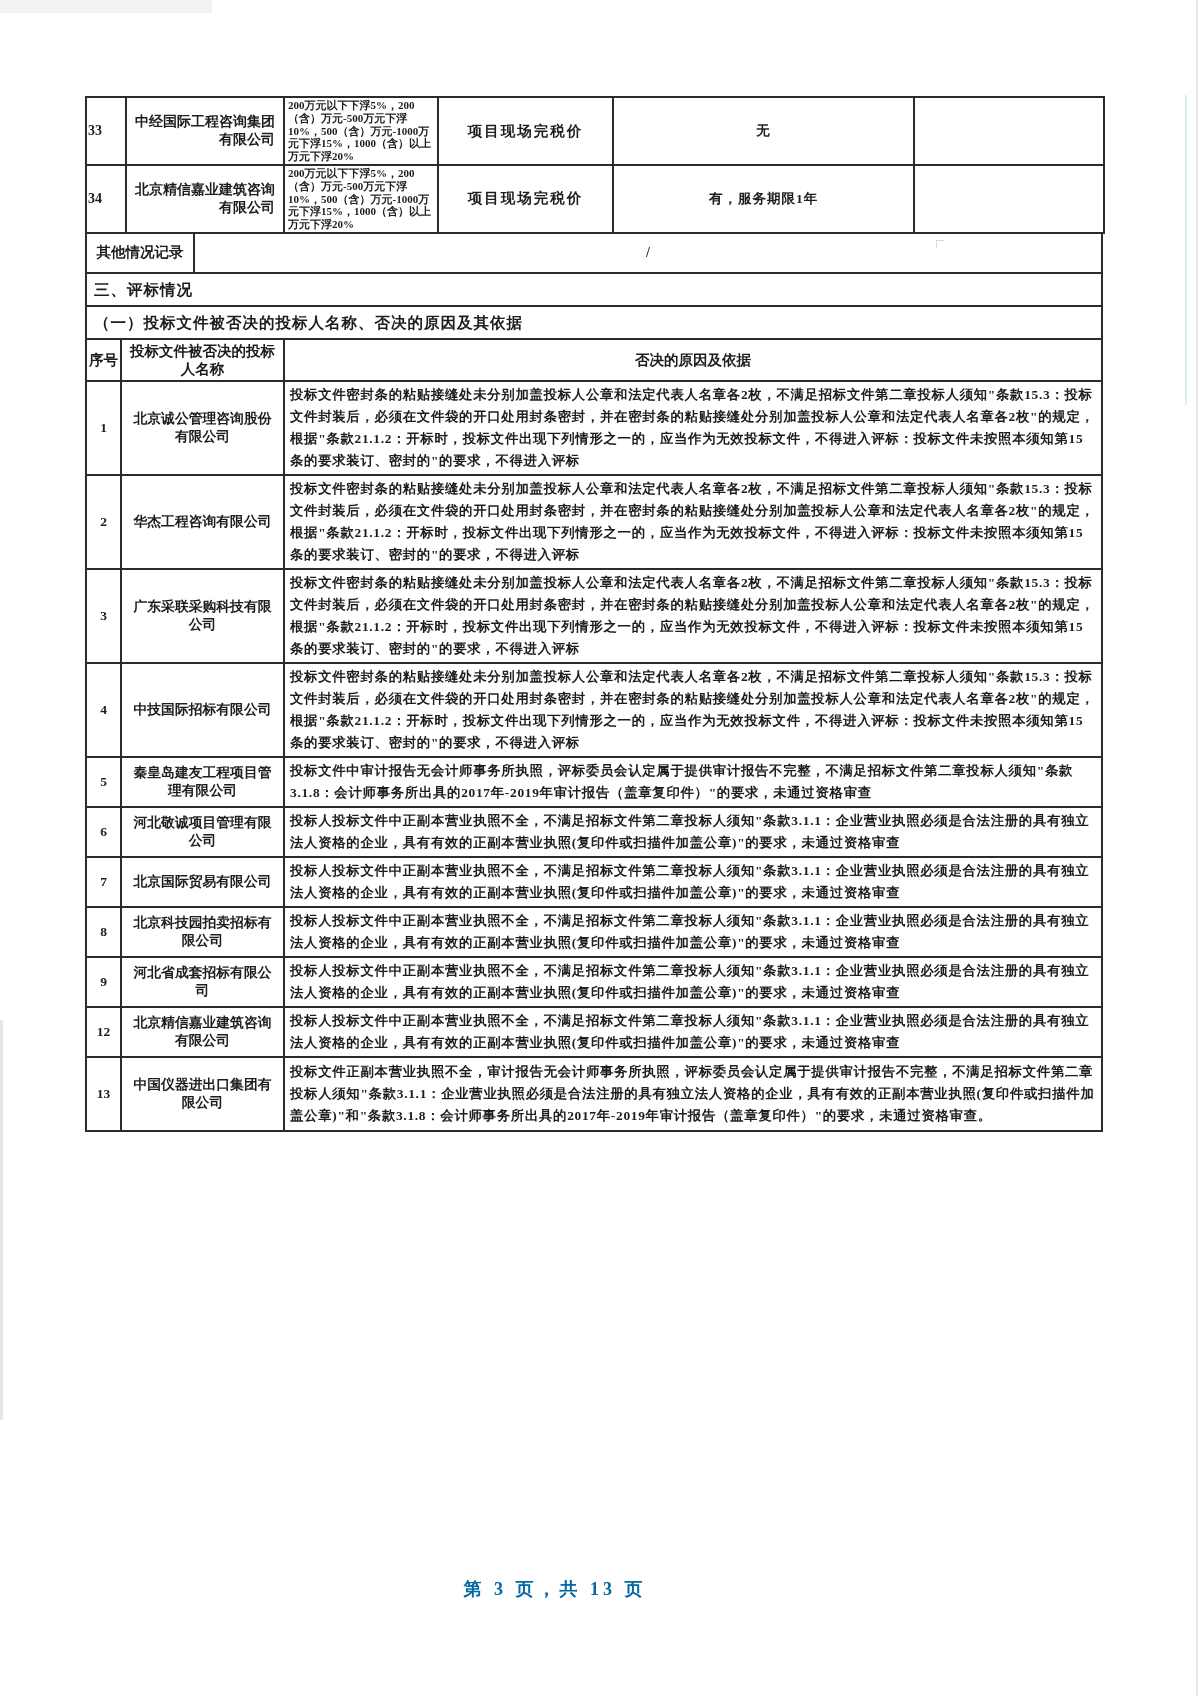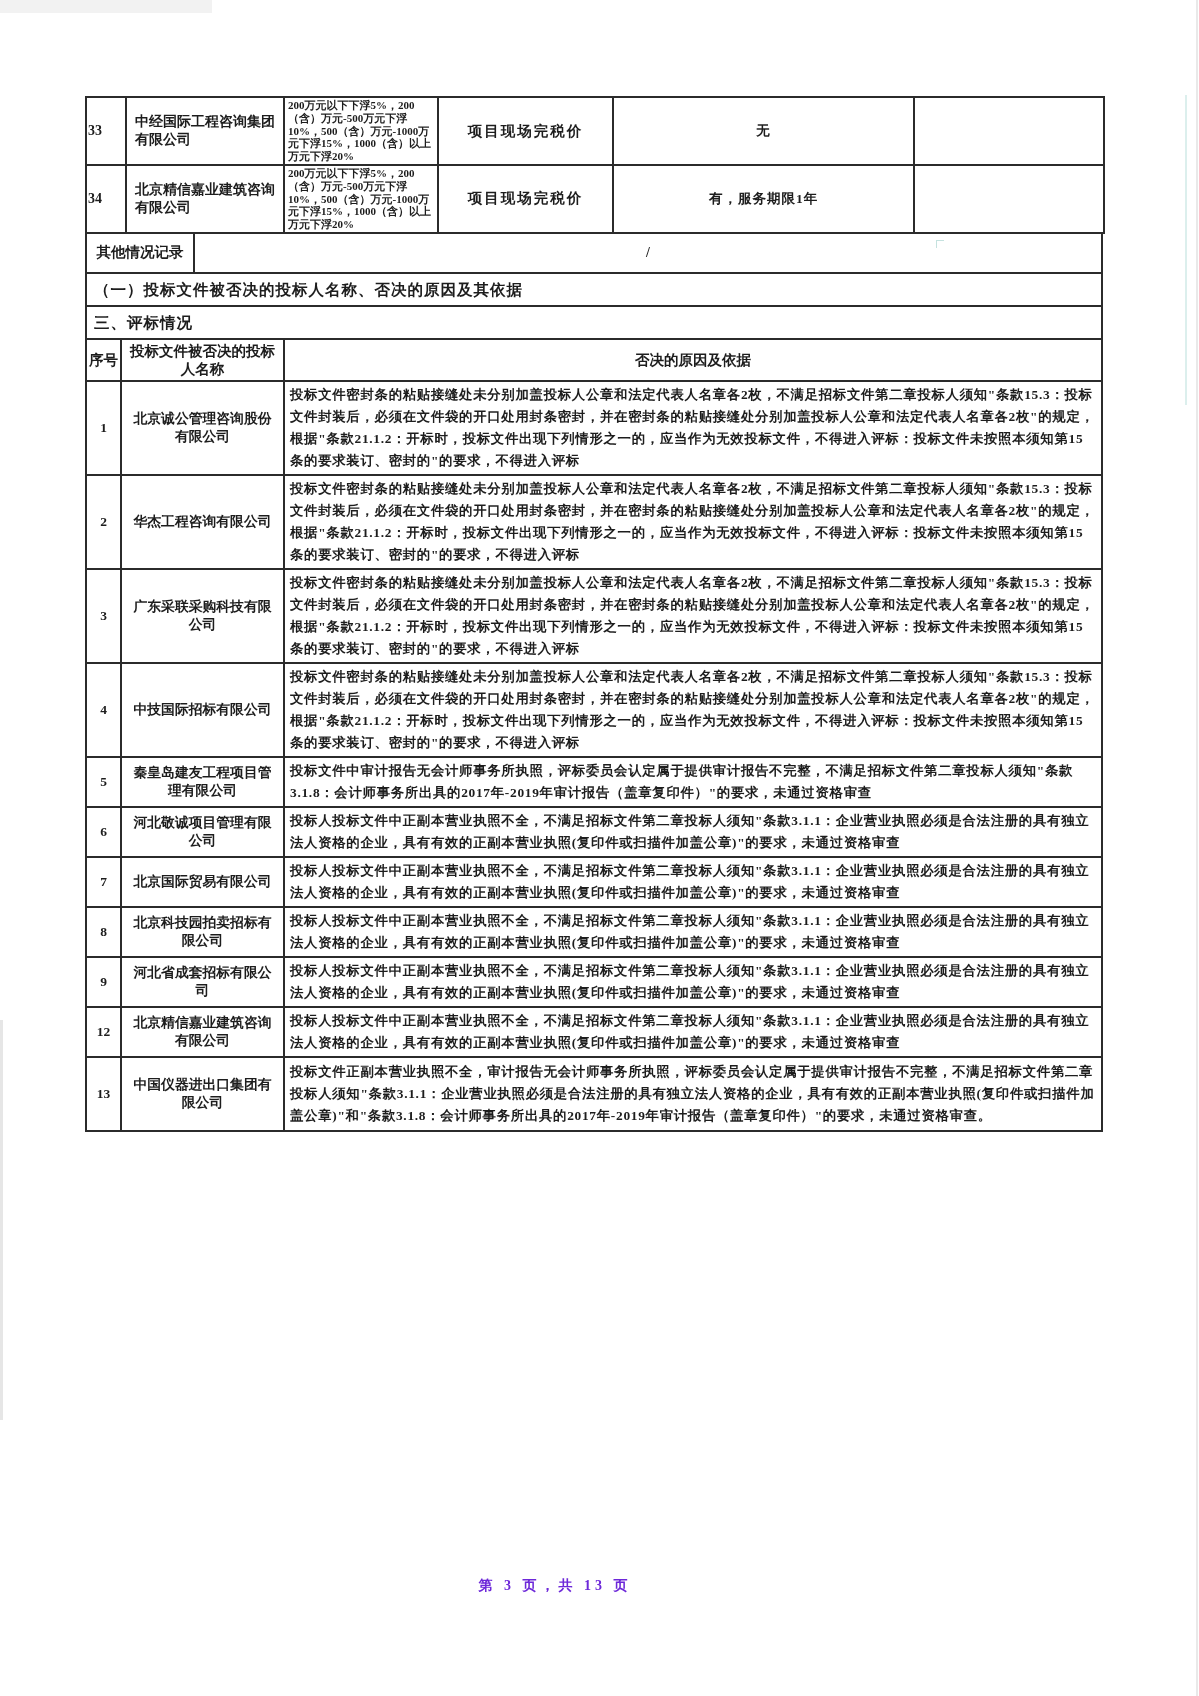--- a/index.html
+++ b/index.html
@@ -16,21 +16,21 @@
   .smudge-top{position:absolute;left:0;top:0;width:212px;height:13px;background:#ededed;opacity:.75;}
   .teal-line{position:absolute;left:1185px;top:95px;width:2px;height:310px;background:#bfe2de;opacity:.55;}
   .teal-tick{position:absolute;left:936px;top:240px;width:7px;height:7px;border-left:1px solid #9fcfca;border-top:1px solid #9fcfca;opacity:.6;}
 
   .content{position:absolute;left:85px;top:96px;width:1018px;}
   table{border-collapse:collapse;width:100%;table-layout:fixed;}
   td{border:2px solid #2b2b2b;vertical-align:middle;overflow:hidden;}
 
   
   .t-quote .no-cell{text-align:left;font-weight:700;font-size:14px;}
-  .t-quote .company-cell{text-align:left;font-weight:700;font-size:14px;line-height:1.3;padding:2px 8px;border-radius:32px;}
+  .t-quote .company-cell{text-align:right;font-weight:700;font-size:14px;line-height:1.3;padding:2px 8px;border-radius:32px;}
   .t-quote .policy-cell{text-align:left;font-weight:700;font-size:11px;line-height:12.8px;padding:1px 3px;}
   .t-quote .basis-cell{text-align:center;font-weight:700;font-size:14.5px;letter-spacing:2px;}
   .t-quote .remark-cell{text-align:center;font-weight:700;font-size:13.5px;letter-spacing:1px;}
 
   
   .t-other{margin-top:-2px;}
   .t-other .label-cell{text-align:center;font-weight:700;font-size:14.5px;line-height:1.2;padding:2px;}
   .t-other .value-cell{text-align:center;font-weight:700;font-size:14px;}
 
   
@@ -45,21 +45,21 @@
   .t-rej .hdr{font-weight:700;font-size:14.5px;text-align:center;line-height:1.25;padding:2px;}
   .t-rej .no-cell{text-align:center;font-weight:700;font-size:13.5px;}
   .t-rej .bidder-cell{text-align:center;font-weight:700;font-size:13.8px;line-height:1.3;padding:2px 5px;}
   .t-rej .reason-cell{
     font-size:13.4px;font-weight:600;line-height:22px;letter-spacing:.7px;
     padding:2px 5px;text-align:left;vertical-align:middle;
   }
 
   .footer{
     position:absolute;left:85px;top:1577px;width:940px;text-align:center;
-    font-size:14px;font-weight:600;letter-spacing:4px;color:#6d28d9;
+    font-size:18px;font-weight:600;letter-spacing:4px;color:#0369a1;
   }
 </style>
 </head>
 <body>
 
 <div class="page">
 
   <div class="smudge-top"></div>
   <div class="edge-left"></div>
   <div class="edge-right"></div>
@@ -103,22 +103,22 @@
           <col>
         </colgroup>
       <tbody>
           <tr style="height:40px">
         <td class="label-cell">其他情况记录</td>
         <td class="value-cell">/</td>
       </tr>
     </tbody>
       </table>
 
+    <div class="section-bar">三、评标情况</div>
     <div class="section-bar">（一）投标文件被否决的投标人名称、否决的原因及其依据</div>
-    <div class="section-bar">三、评标情况</div>
 
     <table class="t-rej">
       <colgroup>
           <col style="width:35px">
           <col style="width:163px">
           <col>
         </colgroup>
       <tbody>
           <tr style="height:38px">
         <td class="hdr">序号</td>

